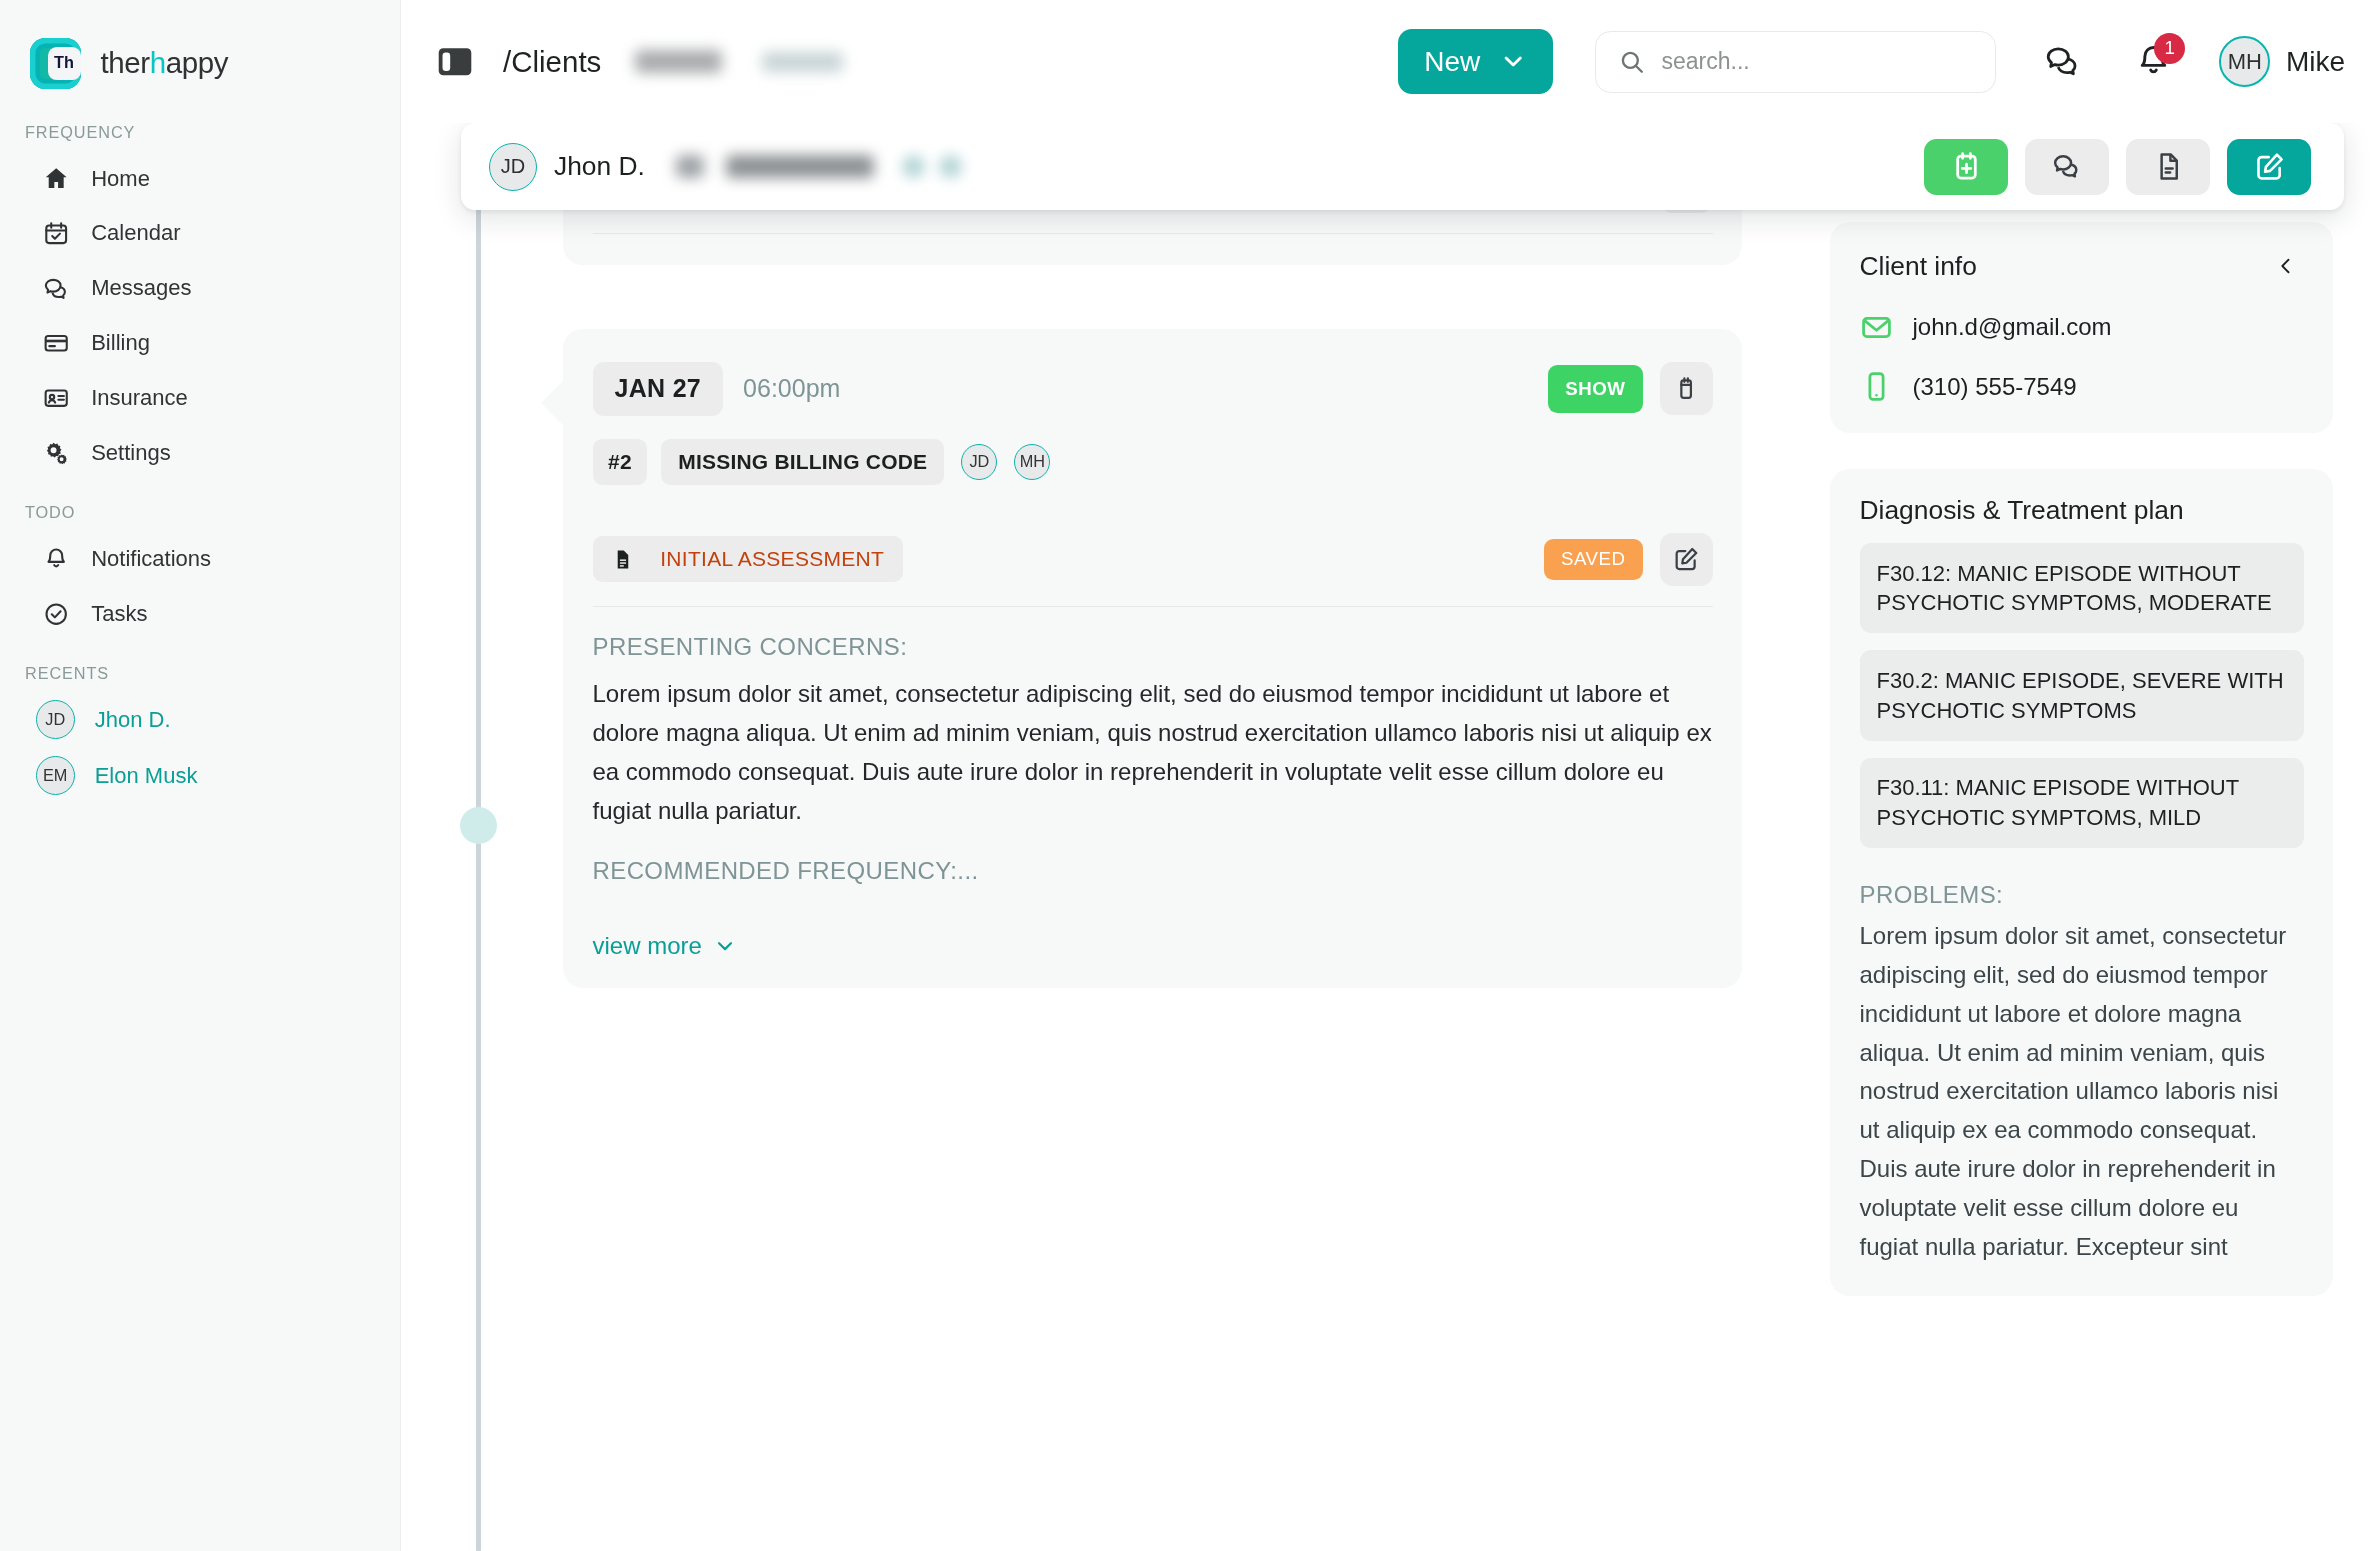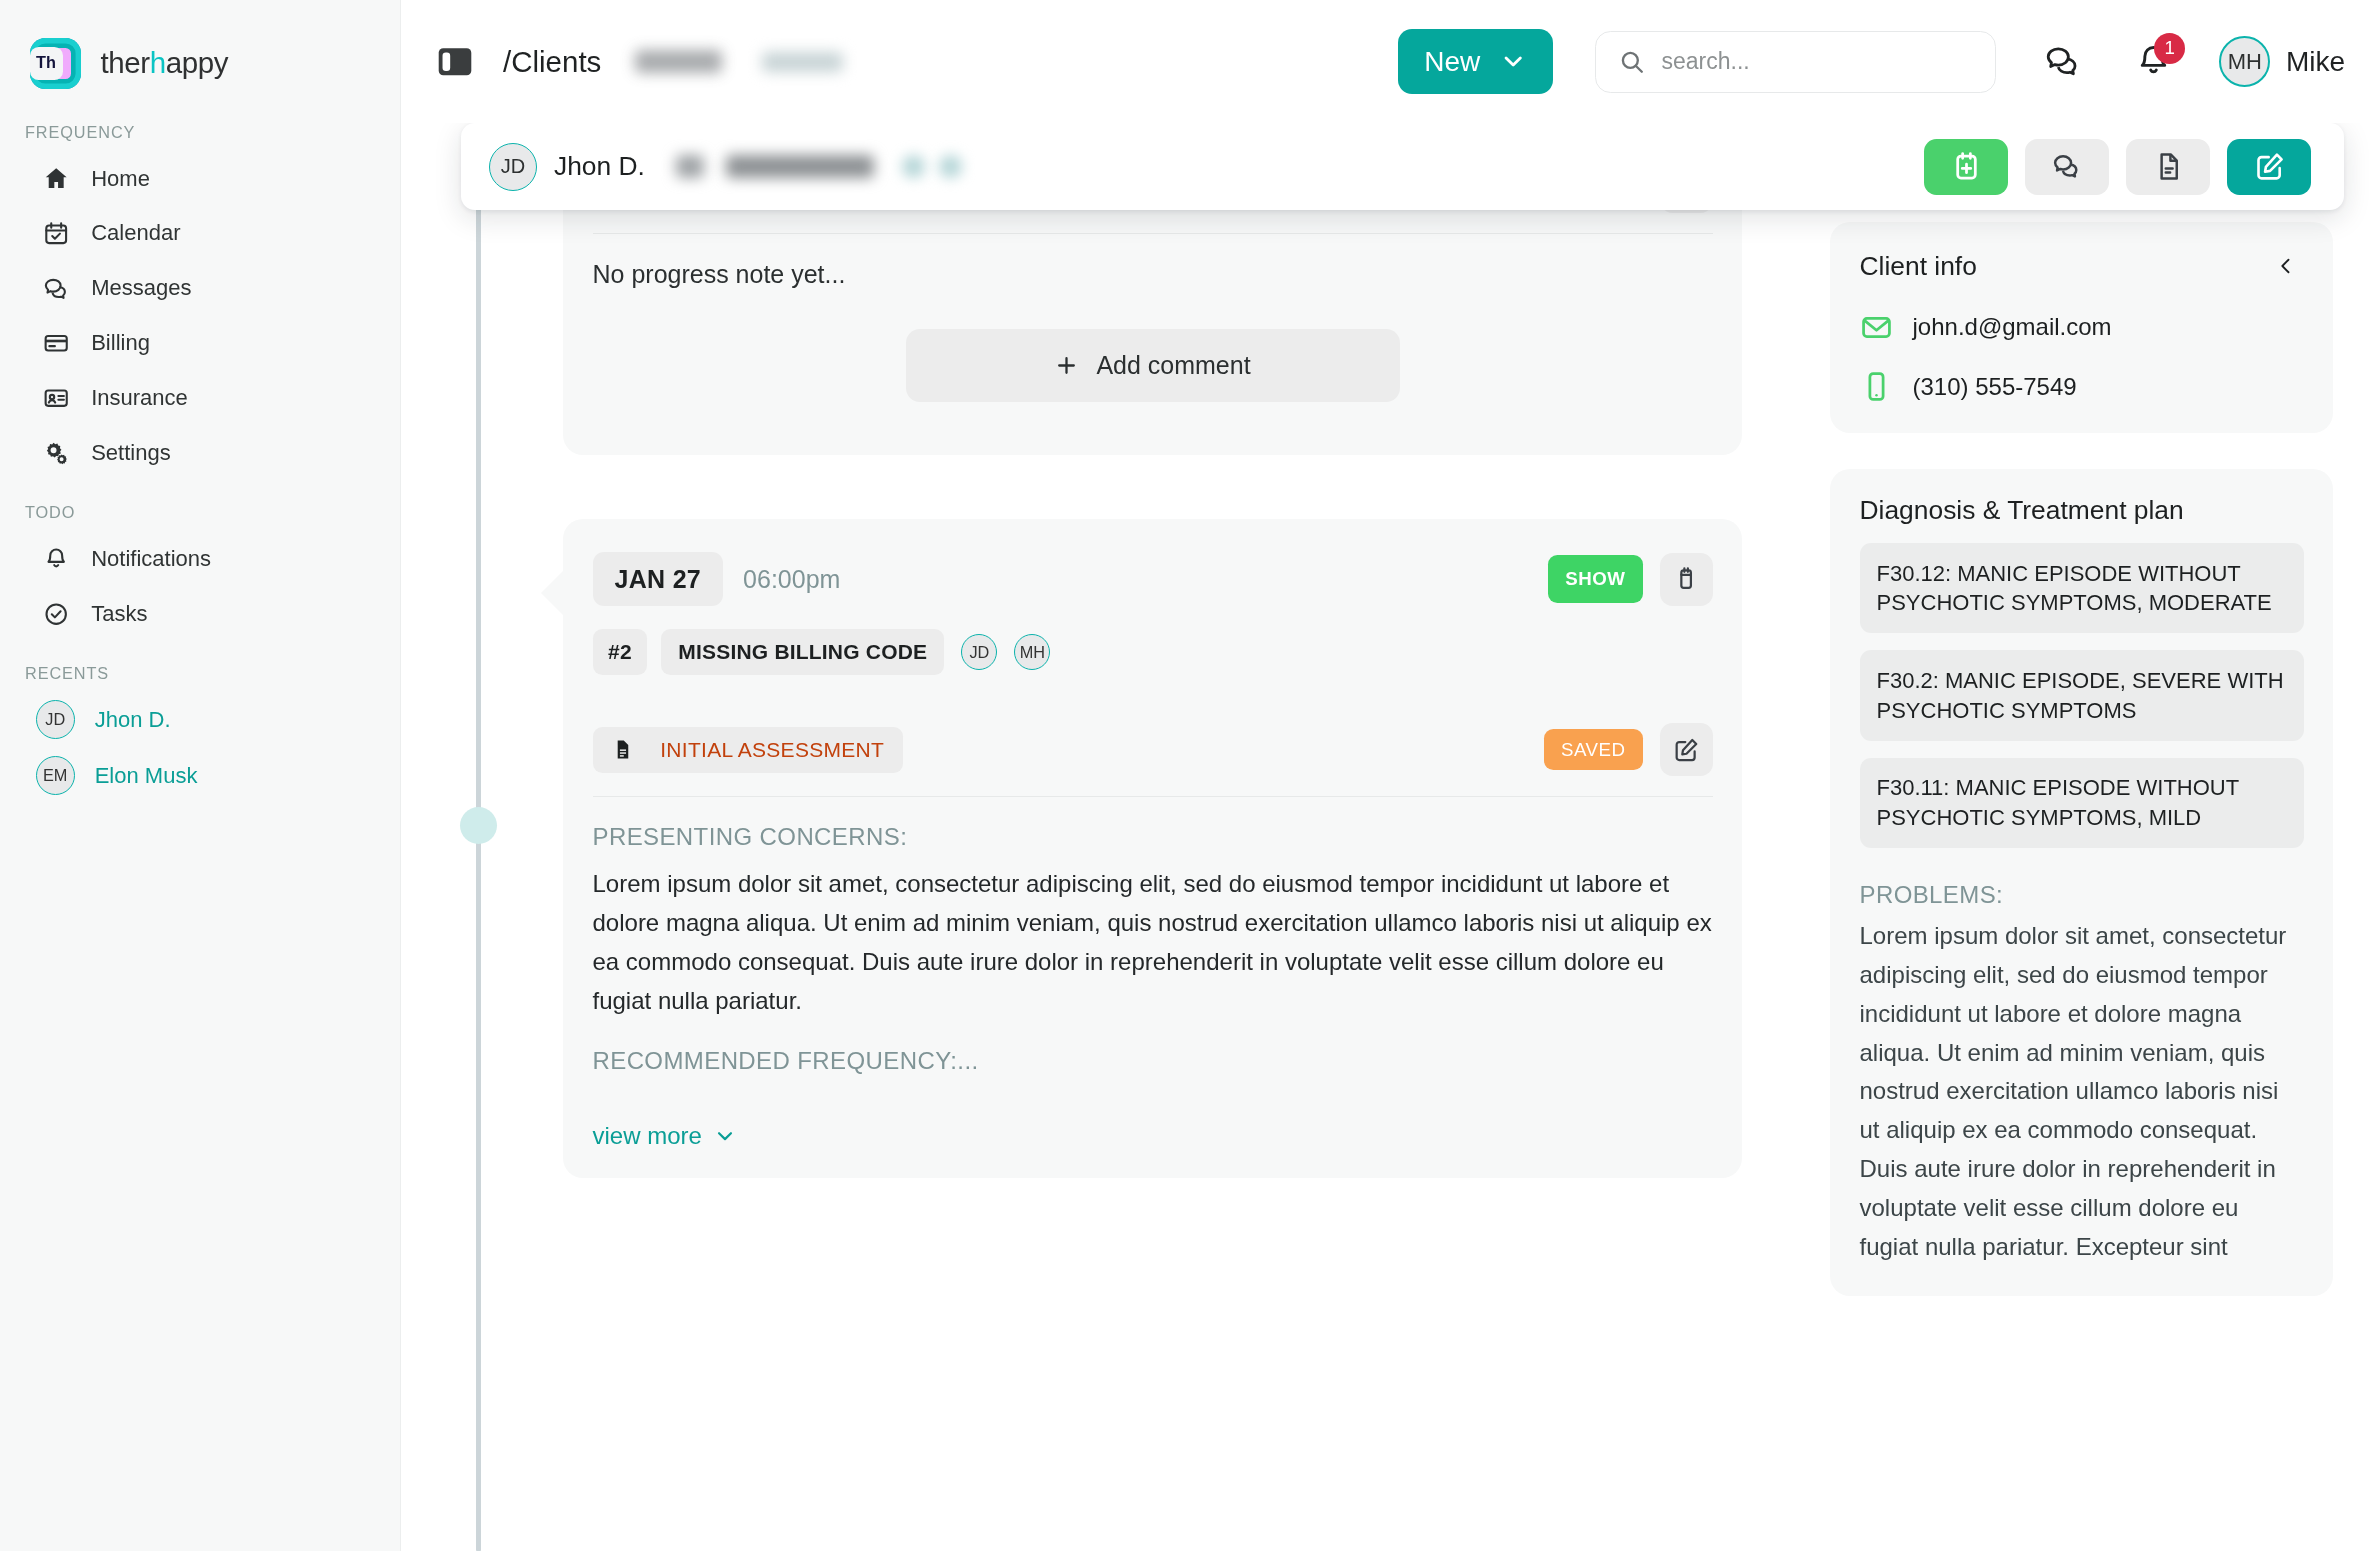--- a/index.html
+++ b/index.html
@@ -17,23 +17,23 @@
     background: #f7f8f8;
     border-right: 0.8px solid #eceeee;
     flex: 0 0 401px;
     padding-top: 28px;
     position: relative;
     z-index: 5;
   }
   .brand { display: flex; align-items: center; gap: 20px; padding: 0 0 0 29.5px; height: 70px; }
   .brand-logo {
     width: 51px; height: 51px; border-radius: 15.5px;
-    background: #f0abfc;
+    background: #14b8a6;
     box-shadow: inset 0 0 0 5.4px #19cfcf, inset 0 0 0 10px #05b3b3;
-    display: flex; align-items: center; justify-content: flex-start;
+    display: flex; align-items: center; justify-content: flex-end;
     position: relative;
   }
   .brand-logo-inner {
     width: 33px; height: 33px; border-radius: 8.6px; background: #f4f5f6;
     display: flex; align-items: center; justify-content: center;
     font-size: 16.3px; font-weight: bold; color: #14143c; line-height: 1;
     padding-bottom: 2.3px;
   }
   .brand-name { font-size: 29.5px; color: #2f3132; letter-spacing: -0.4px; }
   .brand-name .hl { color: #0bc4c4; }
@@ -457,29 +457,20 @@
             <span class="note-spacer"></span>
             <span class="badge-missing">MISSING</span>
             <button class="mini-btn">
               <svg viewBox="0 0 24 24" fill="none" stroke="#3b4046" stroke-width="1.9" stroke-linecap="round" stroke-linejoin="round">
                   <path d="M19.4 13.2v5.2a2.2 2.2 0 0 1-2.2 2.2H6.2A2.2 2.2 0 0 1 4 18.4V7.4a2.2 2.2 0 0 1 2.2-2.2h5.2"></path>
                   <path d="M17.4 3.4 20.8 6.8l-8.4 8.4-3.6.6.6-3.6z"></path>
                 </svg>
             </button>
           </div>
           <div class="note-sep"></div>
-          <div class="note-body">
-            <div class="note-empty">No progress note yet...</div>
-            <button class="add-comment">
-              <svg viewBox="0 0 24 24" fill="none" stroke="#2b2f30" stroke-width="2.2" stroke-linecap="round">
-                  <path d="M12 5v14M5 12h14"></path>
-                </svg>
-              <span>Add comment</span>
-            </button>
-          </div>
         </div>
 
         <div class="card second">
           <div class="card-arrow"></div>
 
           <div class="sess-head">
             <span class="date-chip">JAN 27</span>
             <span class="sess-time">06:00pm</span>
             <span class="sess-spacer"></span>
             <span class="badge-show">SHOW</span>

